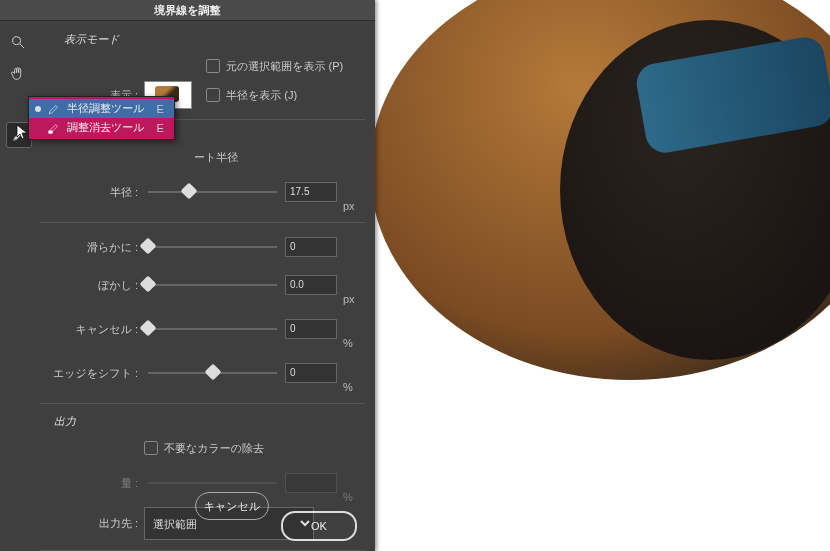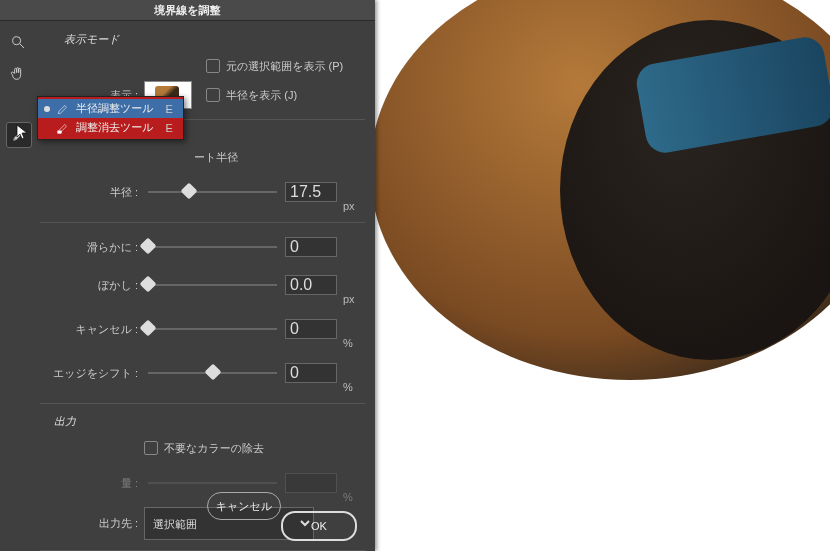--- a/index.html
+++ b/index.html
@@ -17,33 +17,33 @@
   .sect-title{color:#ddd;font-size:11px;margin:6px 0 8px 24px;font-style:italic;}
   .row{display:flex;align-items:center;margin:4px 0;min-height:22px;}
   .lbl{width:98px;text-align:right;padding-right:6px;color:#ccc;}
   .thumb{width:46px;height:26px;background:#fff;border:1px solid #888;display:inline-block;position:relative;}
   .thumb::after{content:"";position:absolute;left:10px;top:4px;width:24px;height:16px;background:linear-gradient(135deg,#b57a3a 40%,#3a2a1a 60%);border-radius:3px;}
   .chk{width:12px;height:12px;border:1px solid #888;border-radius:2px;margin-right:6px;flex:none;}
   .chktxt{color:#ccc;}
   .slider{flex:1;height:18px;position:relative;margin:0 8px 0 4px;}
   .slider .track{position:absolute;left:0;right:0;top:8px;height:2px;background:#666;}
   .slider .knob{position:absolute;top:2px;width:12px;height:12px;background:#ddd;border-radius:2px;transform:rotate(45deg);}
-  .valbox{width:42px;height:18px;background:#333;border:1px solid #666;color:#ddd;font-size:16px;padding:0 4px;line-height:18px;}
+  .valbox{width:42px;height:18px;background:#333;border:1px solid #666;color:#ddd;font-size:10px;padding:0 4px;line-height:18px;}
   .unit{width:22px;margin-left:6px;color:#bbb;margin-top:28px;}
-  .flyout{position:absolute;left:37px;top:96px;background:#b91c1c;border:1px solid #222;box-shadow:2px 2px 6px rgba(0,0,0,.5);padding:2px 0;z-index:5;}
+  .flyout{position:absolute;left:28px;top:96px;background:#be185d;border:1px solid #222;box-shadow:2px 2px 6px rgba(0,0,0,.5);padding:2px 0;z-index:5;}
   .flyout .fi{display:flex;align-items:center;padding:2px 10px 2px 6px;color:#eee;white-space:nowrap;}
   .flyout .fi.sel{background:#3d6ea8;}
   .flyout .dot{width:6px;height:6px;border-radius:50%;background:#ddd;margin-right:6px;}
   .flyout .fi:not(.sel) .dot{background:transparent;}
   .flyout svg{width:14px;height:14px;margin-right:6px;}
   .flyout .sc{margin-left:12px;color:#ccc;}
   .cursor{position:absolute;left:16px;top:124px;z-index:6;}
   .cursor svg{width:16px;height:16px;}
   select.sel{background:#333;color:#ddd;border:1px solid #666;height:33px;font-size:11px;padding:0 4px;width:170px;}
-  #footer{position:absolute;left:0;right:0;bottom:10px;display:flex;justify-content:flex-end;padding-right:18px;}
+  #footer{position:absolute;left:0;right:0;bottom:10px;display:flex;justify-content:flex-end;gap:12px;padding-right:18px;}
   .btn{min-width:72px;height:26px;border-radius:14px;border:1px solid #aaa;background:transparent;color:#eee;font-size:11px;display:flex;align-items:center;justify-content:center;}
   .btn.primary{border:2px solid #ddd;margin-top:19px;}
   hr.sep{border:none;border-top:1px solid #555;margin:10px 0;}
 </style>
 </head>
 <body>
 <div id="wrap">
 
 <div id="canvas">
   <div class="blob" style="left:370px;top:-40px;width:520px;height:420px;background:radial-gradient(ellipse at 40% 30%,#b57a3a,#7a4a22 60%,#3a2a1a 80%);"></div>

